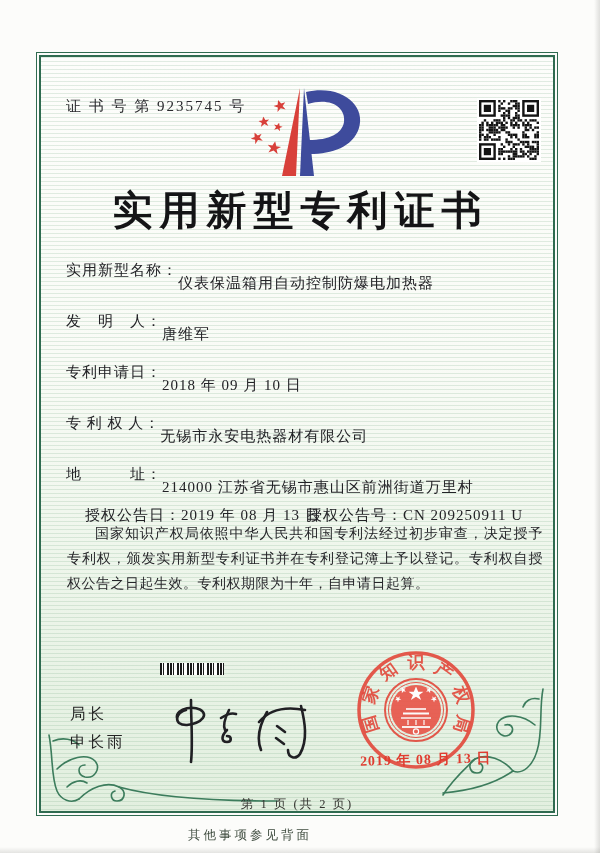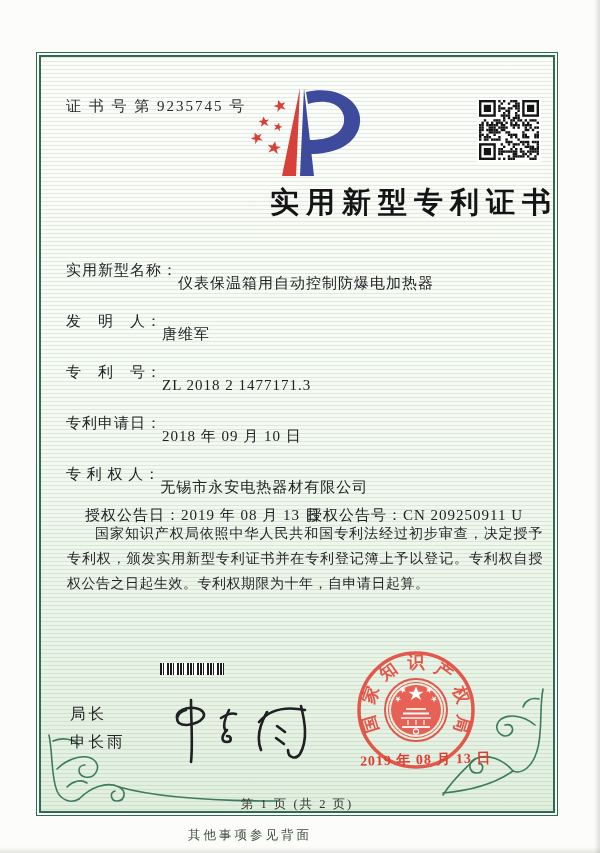--- a/index.html
+++ b/index.html
@@ -24,22 +24,22 @@
       repeating-linear-gradient(to bottom, rgba(110,165,125,0.20) 0 1px, rgba(255,255,255,0) 1px 4px),
       linear-gradient(to bottom,#fdfdfb 0%,#f9fbf6 40%,#edf5ea 70%,#e2efdf 100%);
   }
   .edge-right{right:0;top:0;width:6px;height:100%;background:linear-gradient(to right,rgba(0,0,0,0),rgba(90,90,85,0.18));}
   .edge-bottom{left:0;bottom:0;width:100%;height:6px;background:linear-gradient(to bottom,rgba(0,0,0,0),rgba(90,90,85,0.15));}
 
   
   .cert-no{left:66px;top:97px;font-size:15px;letter-spacing:2px;color:#2a2a2e;}
   .logo{left:236px;top:84px;width:140px;height:100px;}
   .qr{left:477px;top:98px;width:60px;height:60px;background:#fff;padding:2px;}
-  .title{left:36px;top:183px;width:522px;text-align:right;
-    font-size:29px;font-weight:700;letter-spacing:7px;text-indent:7px;color:#141416;}
+  .title{left:36px;top:183px;width:522px;text-align:center;
+    font-size:40px;font-weight:700;letter-spacing:7px;text-indent:7px;color:#141416;}
 
   
   .fields{left:66px;top:260px;width:470px;font-size:15px;color:#222226;}
   .field-row{margin-bottom:17px;line-height:21px;display:flex;}
   .f-label{white-space:pre;letter-spacing:1px;}
   .f-value{white-space:pre;letter-spacing:1px;margin-top:13px;}
   .grant-row{left:66px;top:484px;width:480px;font-size:15px;line-height:21px;color:#222226;}
   .grant-left{position:absolute;left:0;top:0;letter-spacing:1px;white-space:pre;}
   .grant-right{position:absolute;left:222px;top:0;letter-spacing:1px;white-space:pre;}
 
@@ -355,35 +355,35 @@
   <div class="field-row">
     <span class="f-label">实用新型名称：</span>
     <span class="f-value">仪表保温箱用自动控制防爆电加热器</span>
   </div>
 
   <div class="field-row">
     <span class="f-label">发　明　人：</span>
     <span class="f-value">唐维军</span>
   </div>
 
-  <div class="field-row">
-    <span class="f-label">专　利　号：</span>
-    <span class="f-value">ZL 2018 2 1477171.3</span>
-  </div>
 
   <div class="field-row">
     <span class="f-label">专利申请日：</span>
     <span class="f-value">2018 年 09 月 10 日</span>
   </div>
 
   <div class="field-row">
     <span class="f-label">专 利 权 人：</span>
     <span class="f-value">无锡市永安电热器材有限公司</span>
   </div>
 
+  <div class="field-row">
+    <span class="f-label">地　　　址：</span>
+    <span class="f-value">214000 江苏省无锡市惠山区前洲街道万里村</span>
+  </div>
 </div>
 
 <div class="abs grant-row">
   <span class="grant-left">
     <span>授权公告日：</span><span>2019 年 08 月 13 日</span>
   </span>
   <span class="grant-right">
     <span>授权公告号：</span><span>CN 209250911 U</span>
   </span>
 </div>

